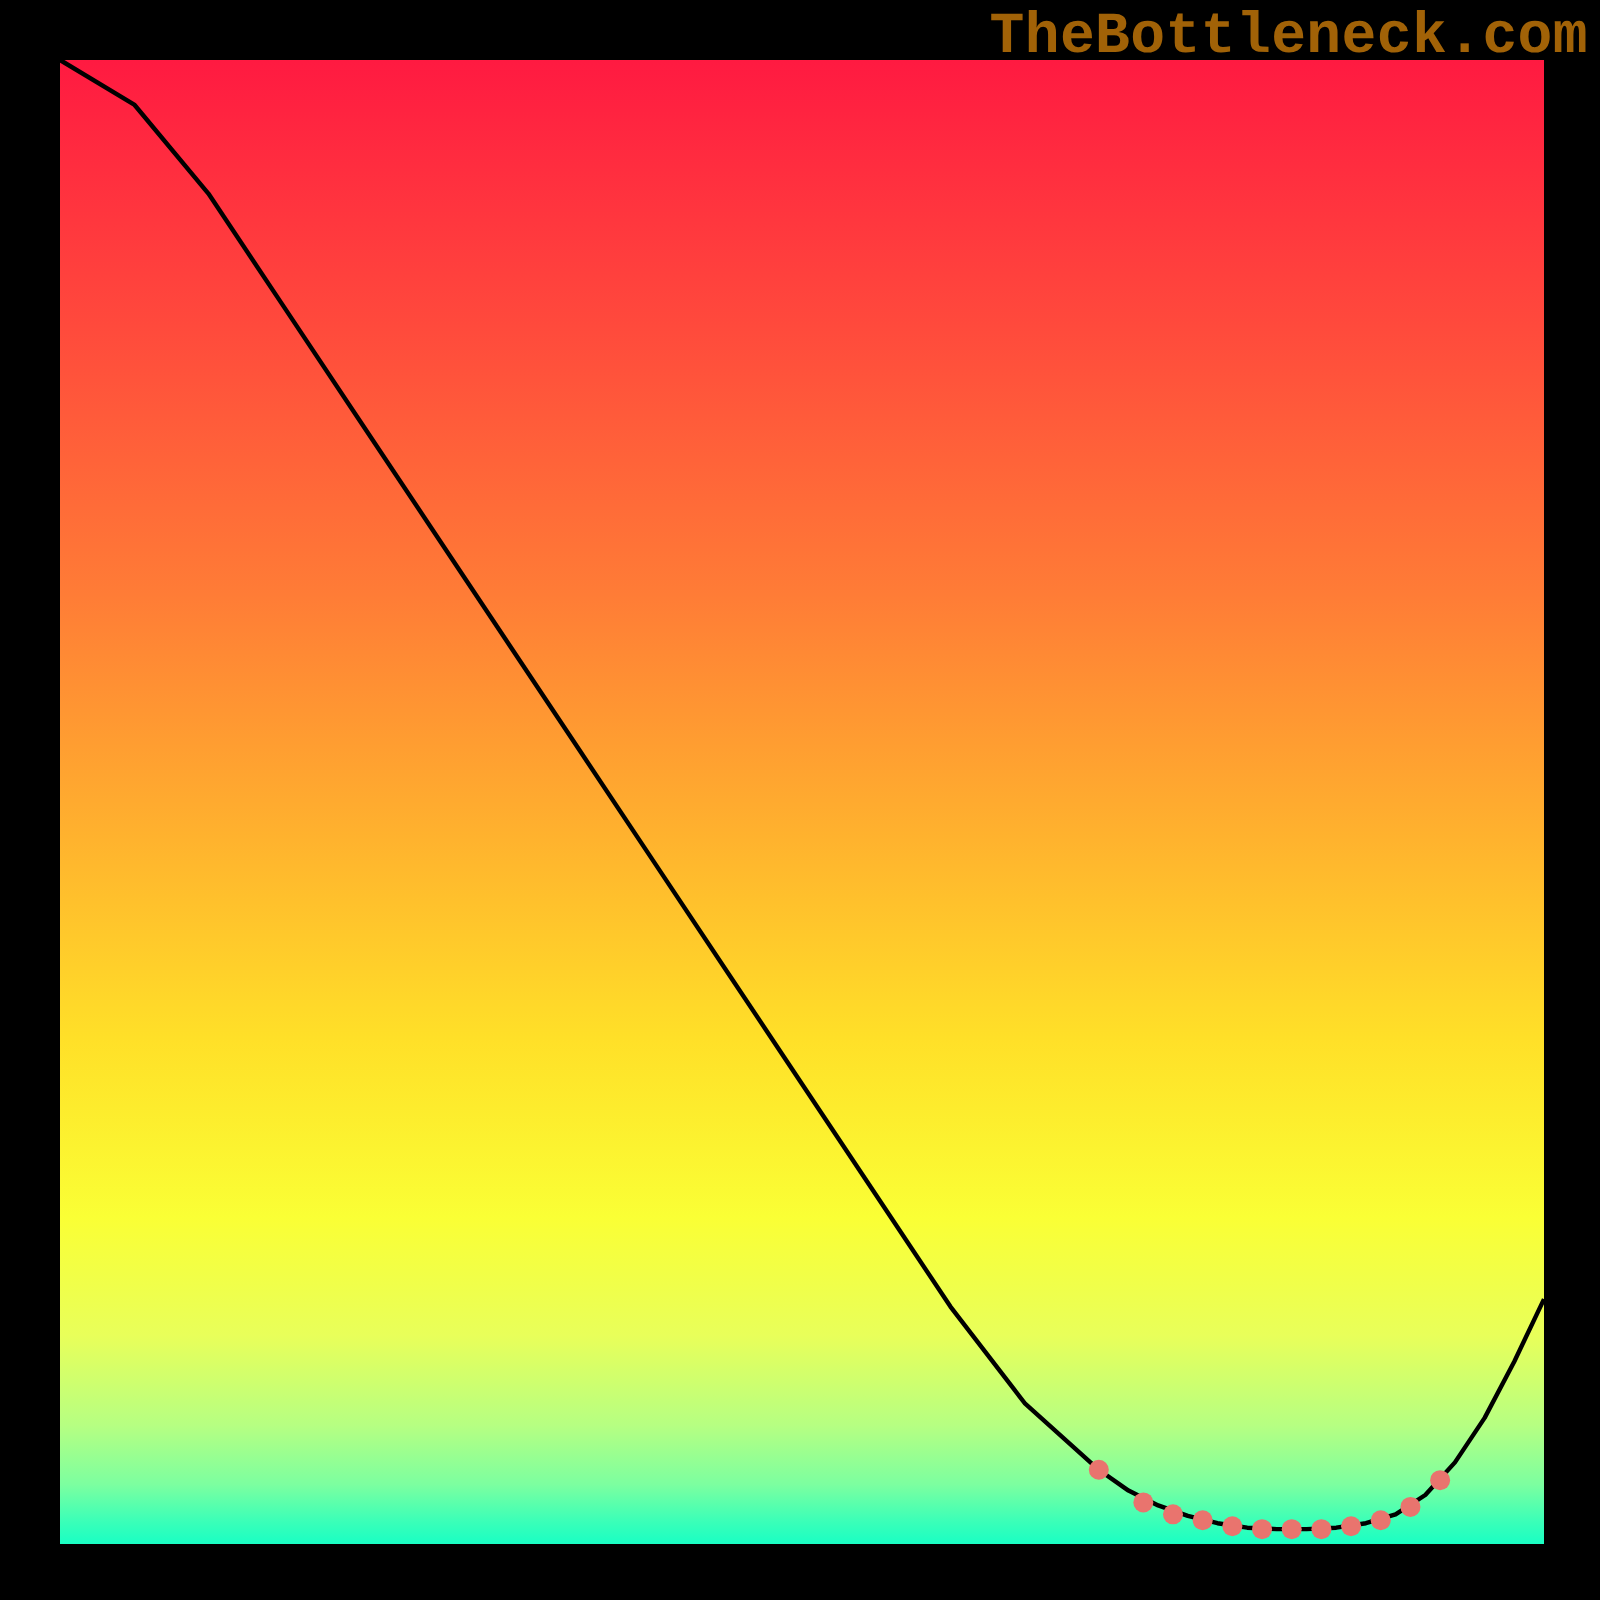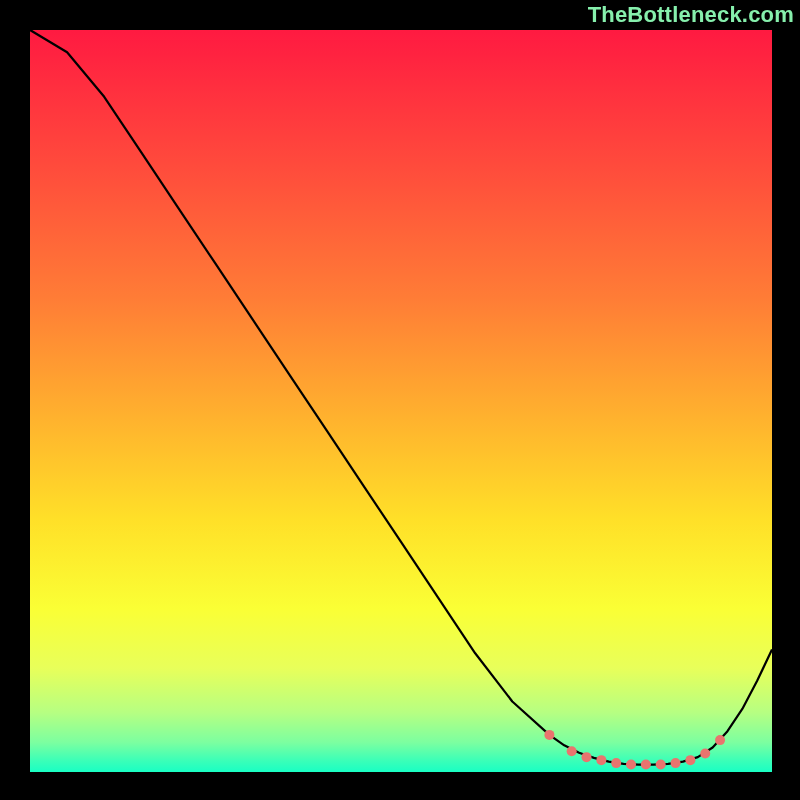--- a/index.html
+++ b/index.html
@@ -18,24 +18,24 @@
   }
   svg.plot {
     position: absolute;
     left: 0;
     top: 0;
   }
   .watermark {
     position: absolute;
     top: 2px;
     right: 6px;
-    font-family: Liberation Sans, sans-serif;
-    font-size: 22px;
+    font-family: Liberation Mono, monospace;
+    font-size: 29px;
     font-weight: 600;
-    color: #86efac;
+    color: #a16207;
     letter-spacing: 0.2px;
     pointer-events: none;
   }
 </style>
 </head>
 <body>
 
 <div class="stage">
   <svg class="plot" width="800" height="800" viewBox="0 0 800 800">
       <defs>

